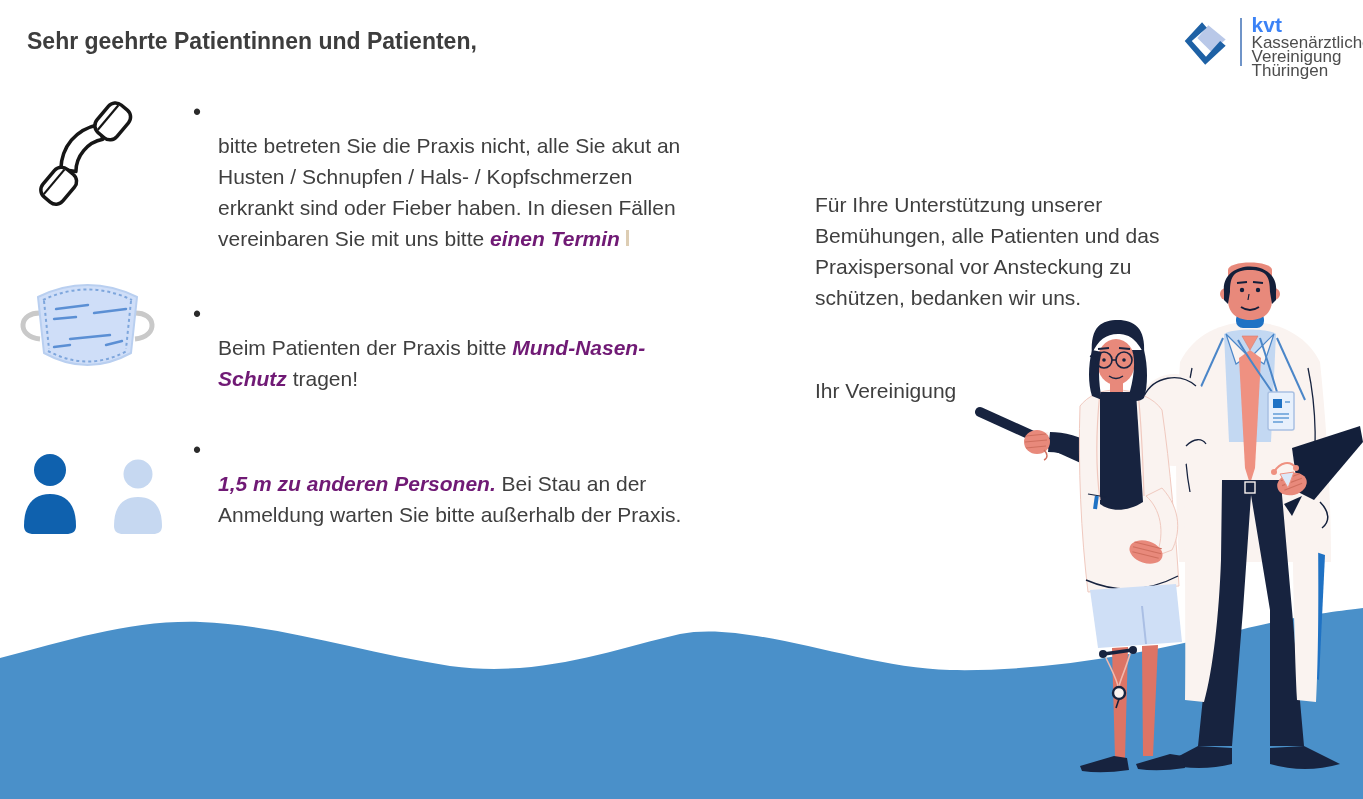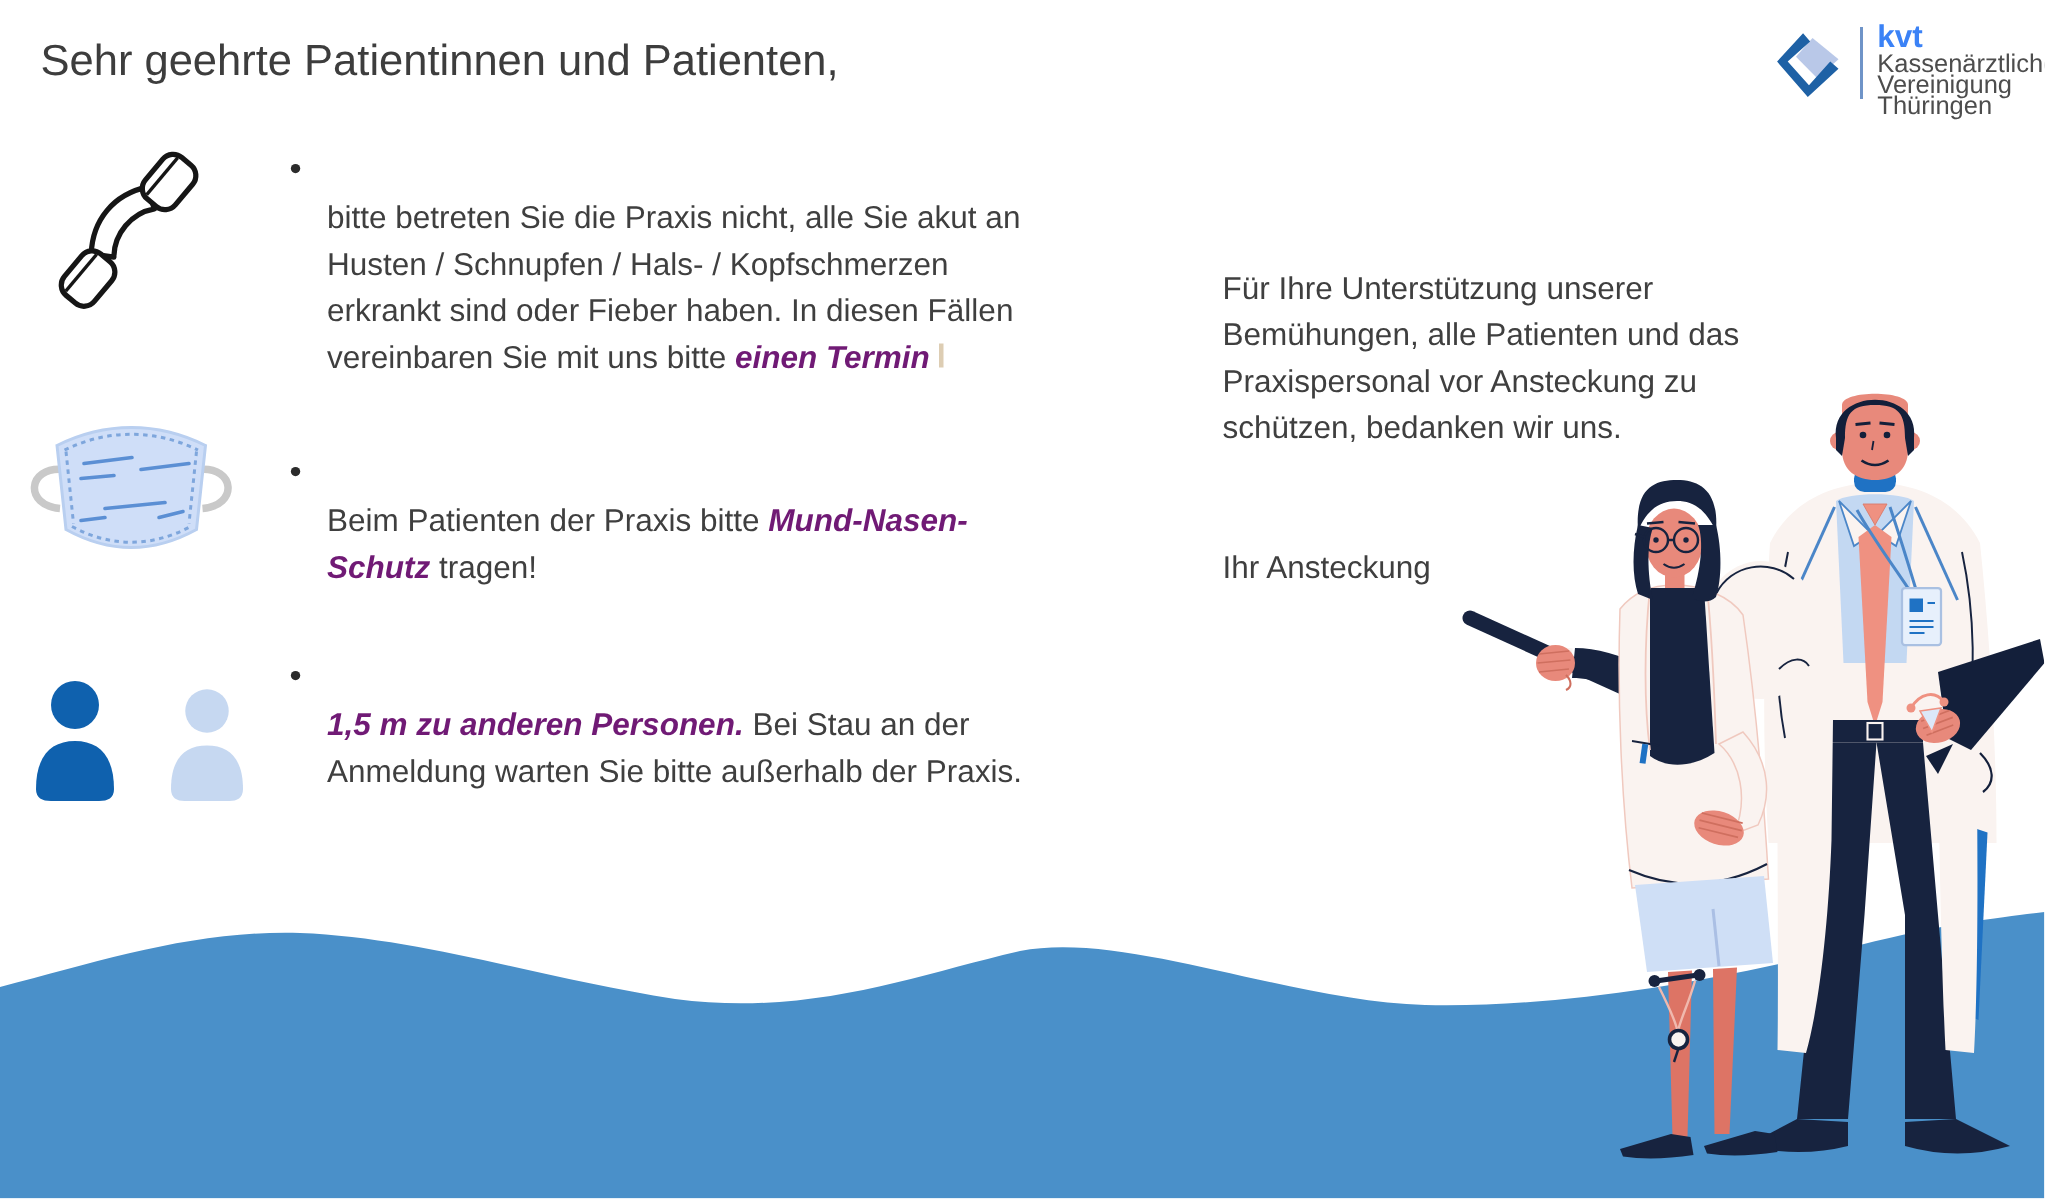--- a/index.html
+++ b/index.html
@@ -4,38 +4,38 @@
 <style>
   html,body{margin:0;padding:0;background:#ffffff;}
   .canvas{
     position:relative;width:1363px;height:799px;overflow:hidden;background:#fff;
     font-family:"Liberation Sans",sans-serif;color:#3f3f3f;
   }
   svg{display:block;}
   .wave{position:absolute;left:0;top:0;z-index:0;}
   .doctors{position:absolute;left:940px;top:250px;z-index:1;}
   .layer{position:absolute;z-index:2;}
-  .greeting{left:27px;top:26px;font-size:29px;line-height:30px;color:#3d3d3d;font-weight:400;}
+  .greeting{left:27px;top:26px;font-size:23px;line-height:30px;color:#3d3d3d;font-weight:700;}
   .logo{left:1180px;top:14px;display:flex;align-items:flex-start;}
   .logo-divider{width:2px;height:48px;background:#6f94c8;margin:4px 10px 0 8px;}
   .logo-abbr{font-size:21px;font-weight:bold;color:#3b82f6;line-height:22px;}
   .logo-org{font-size:17px;color:#4d4d4d;line-height:14px;}
   .icon-box{position:absolute;z-index:2;}
   .phone-box{left:30px;top:90px;}
   .mask-box{left:10px;top:275px;}
   .people-box{left:10px;top:448px;}
   .bullet{position:absolute;z-index:2;width:540px;font-size:21px;line-height:31px;
     white-space:pre-line;padding-left:25px;}
   .bullet .dot{position:absolute;left:0;top:-2px;font-size:23px;color:#2b2b2b;}
   .bullet b{font-weight:bold;color:#701a75;font-style:italic;}
   .b1{left:193px;top:99px;}
   .b2{left:193px;top:301px;}
   .b3{left:193px;top:437px;}
   .cursor-mark{display:inline-block;width:3px;height:16px;background:#cbb28a;opacity:.65;margin-left:6px;vertical-align:baseline;}
-  .closing{left:815px;top:146px;width:400px;font-size:21px;line-height:31px;white-space:pre-line;}
+  .closing{left:815px;top:158px;width:400px;font-size:21px;line-height:31px;white-space:pre-line;}
   .closing .sig{margin-top:31px;}
 </style>
 </head>
 <body>
 
 <div class="canvas">
 
   <svg class="wave" width="1363" height="799" viewBox="0 0 1363 799">
     <path d="M0,658 C70,640 130,620 200,622 C280,625 360,652 450,666 C540,678 610,650 680,634 C750,620 860,668 950,670 C1040,672 1140,655 1240,630 C1300,615 1340,611 1363,608 L1363,799 L0,799 Z" fill="#4a90c9"></path>
   </svg>
@@ -226,16 +226,16 @@
   <div class="bullet b3">
     <span class="dot">•</span><b>1,5 m zu anderen Personen.</b><span> Bei Stau an der
 Anmeldung warten Sie bitte außerhalb der Praxis.</span>
   </div>
 
   <div class="layer closing" style="position:absolute;">
     <p style="margin:0;">Für Ihre Unterstützung unserer
 Bemühungen, alle Patienten und das
 Praxispersonal vor Ansteckung zu
 schützen, bedanken wir uns.</p>
-    <p class="sig" style="margin-bottom:0;">Ihr Ansteckung</p>
+    <p class="sig" style="margin-bottom:0;">Ihr Vereinigung</p>
   </div>
 
 </div>
 
 </body></html>

